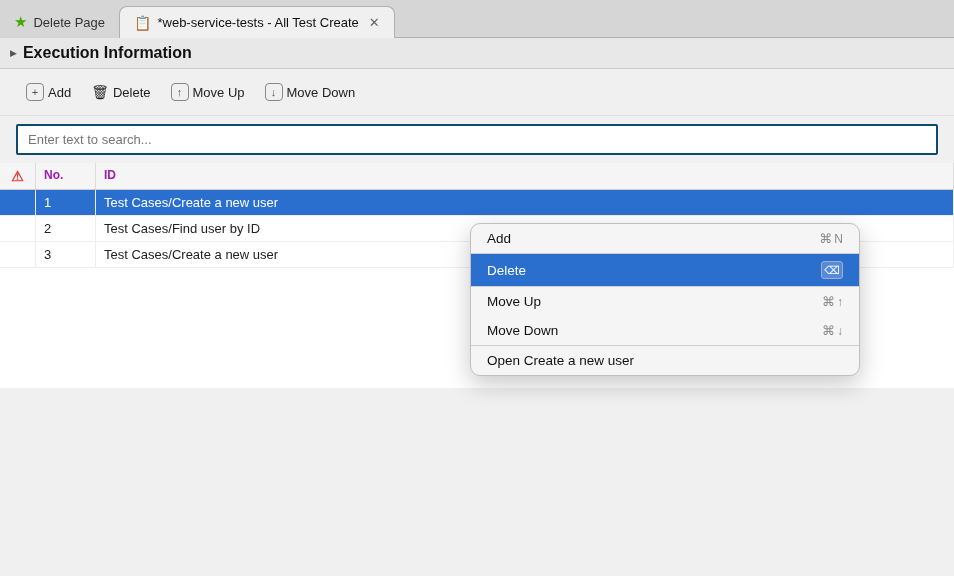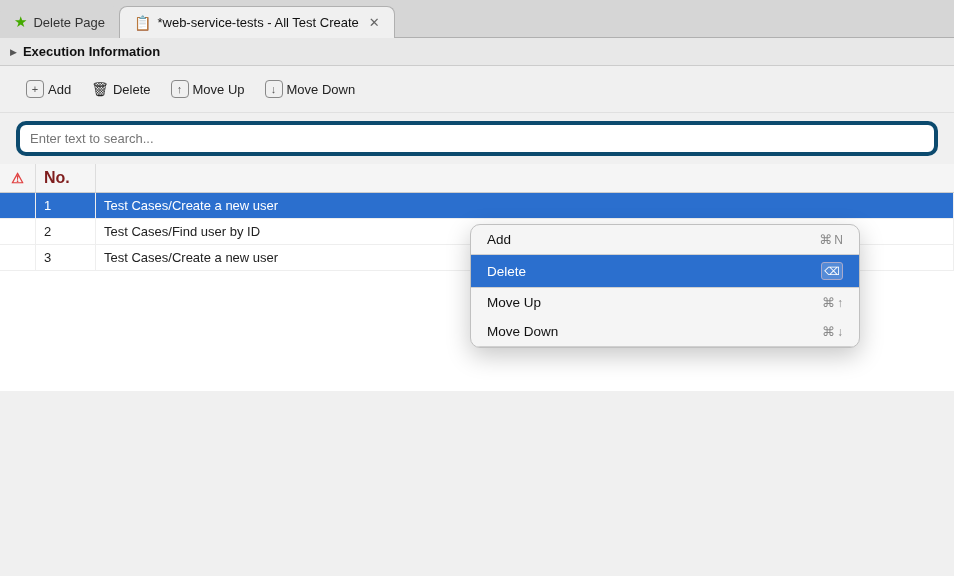--- a/index.html
+++ b/index.html
@@ -62,21 +62,21 @@
       border-bottom: 1px solid #ccc;
       padding: 6px 10px;
       gap: 6px;
     }
     .section-arrow {
       font-size: 9px;
       color: #555;
     }
     .section-title {
       font-weight: 700;
-      font-size: 13px;
+      font-size: 16px;
       color: #111;
     }
 
     
     .toolbar {
       display: flex;
       align-items: center;
       gap: 0px;
       padding: 10px 16px;
       background: #f0f0f0;
@@ -111,43 +111,43 @@
 
     
     .search-bar {
       padding: 8px 16px;
       background: #f0f0f0;
     }
     .search-input {
       width: 100%;
       padding: 6px 10px;
       font-size: 13px;
-      border: 4px solid #0c4a6e;
-      border-radius: 10px;
+      border: 2px solid #0c4a6e;
+      border-radius: 2px;
       background: #fff;
       color: #999;
       outline: none;
     }
 
     
     .table-container {
       background: #fff;
       position: relative;
     }
     .table-header {
       display: grid;
       grid-template-columns: 36px 60px 1fr;
       border-bottom: 1px solid #ccc;
       background: #f5f5f5;
     }
     .table-header-cell {
       padding: 5px 8px;
-      font-size: 16px;
+      font-size: 12px;
       font-weight: 600;
-      color: #7f1d1d;
+      color: #a21caf;
       border-right: 1px solid #ddd;
     }
     .table-row {
       display: grid;
       grid-template-columns: 36px 60px 1fr;
       border-bottom: 1px solid #eee;
     }
     .table-row.selected {
       background: #2b6fce;
     }
@@ -274,20 +274,21 @@
 
 <div class="search-bar">
   <input class="search-input" type="text" placeholder="Enter text to search..." style="">
 </div>
 
 <div class="table-container">
 
   <div class="table-header">
     <div class="table-header-cell table-cell-icon">⚠</div>
     <div class="table-header-cell">No.</div>
+    <div class="table-header-cell">ID</div>
   </div>
 
   <div class="table-row selected">
     <div class="table-cell table-cell-icon"></div>
     <div class="table-cell">1</div>
     <div class="table-cell">Test Cases/Create a new user</div>
   </div>
 
   <div class="table-row">
     <div class="table-cell table-cell-icon"></div>
@@ -329,14 +330,18 @@
     </div>
 
     <div class="context-menu-item">
       <span>Move Down</span>
       <span class="menu-shortcut">
         <span class="cmd-symbol">⌘</span> ↓
       </span>
     </div>
     <div class="menu-divider"></div>
 
+    <div class="context-menu-item">
+      <span>Open Create a new user</span>
+      <span class="menu-shortcut"></span>
+    </div>
   </div>
 </div>
 
 </body></html>

